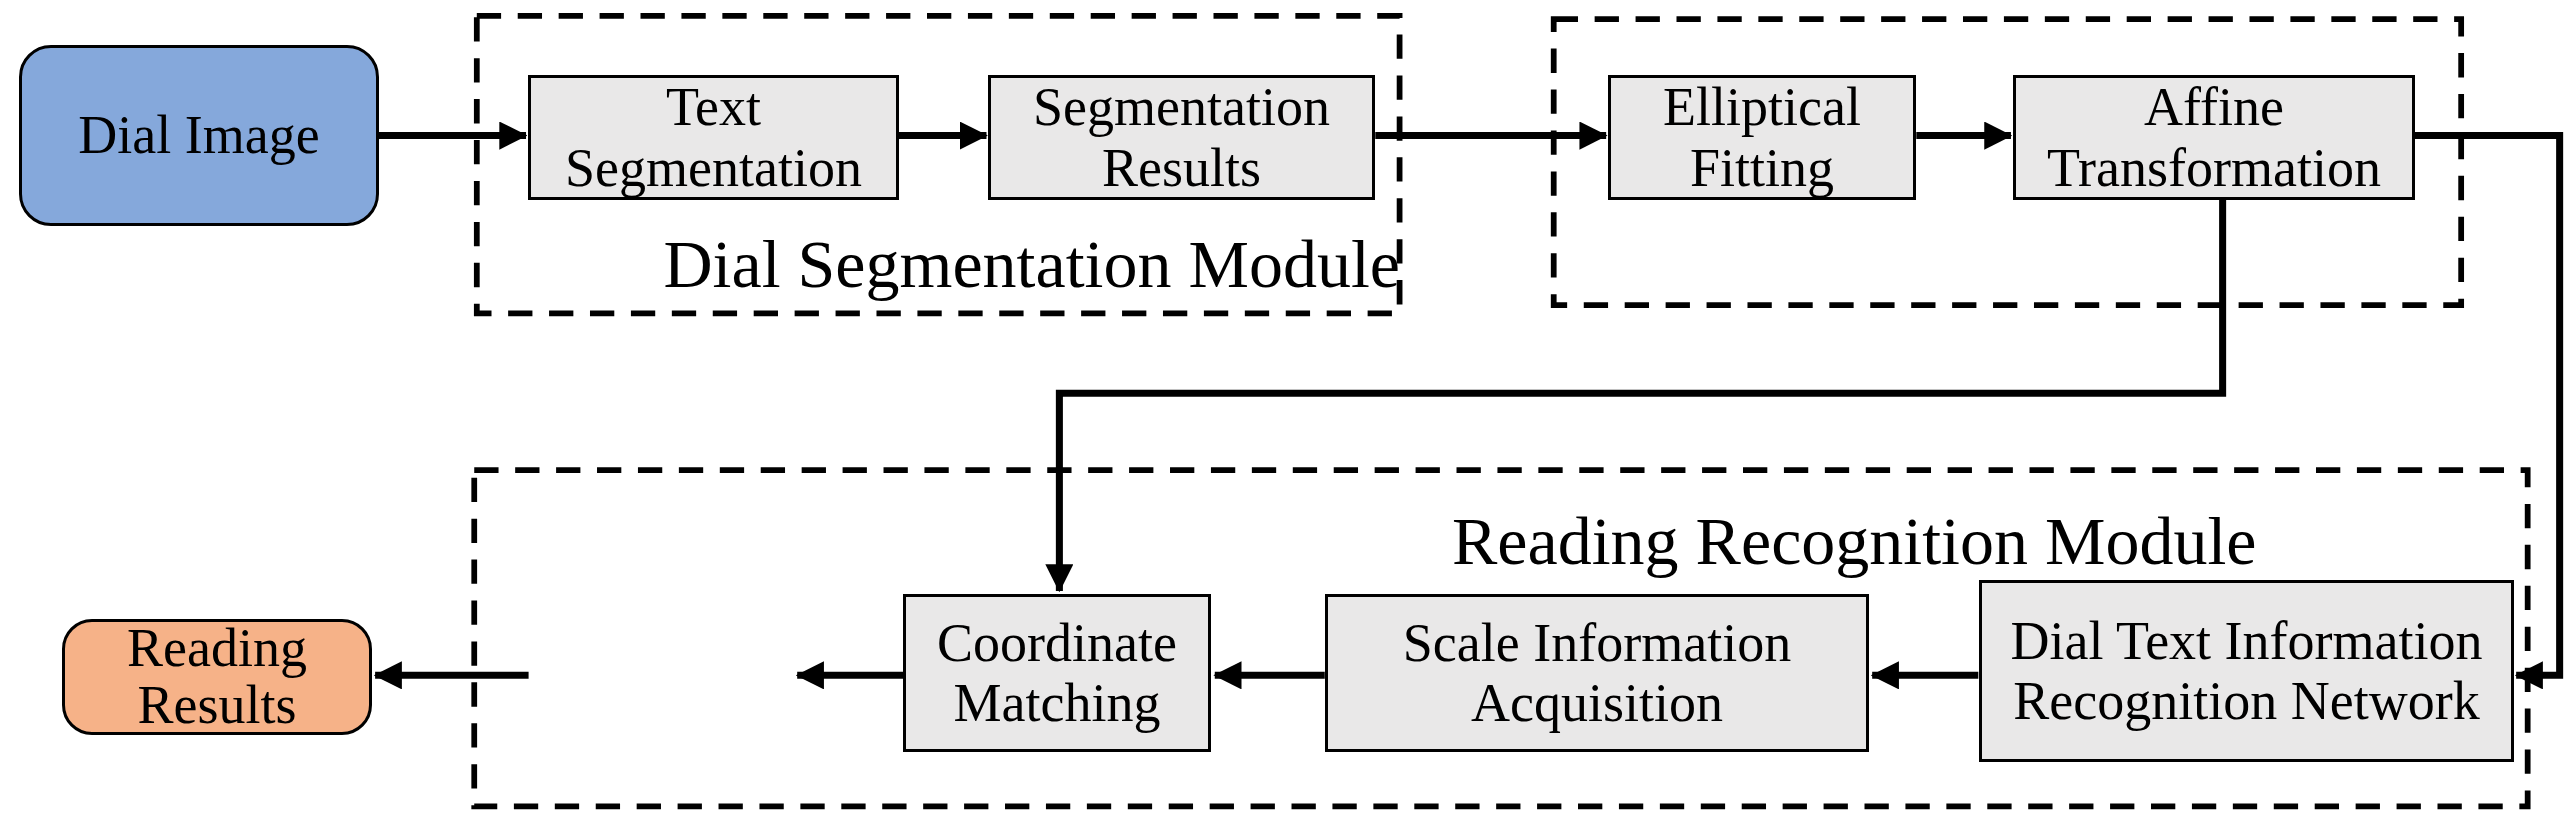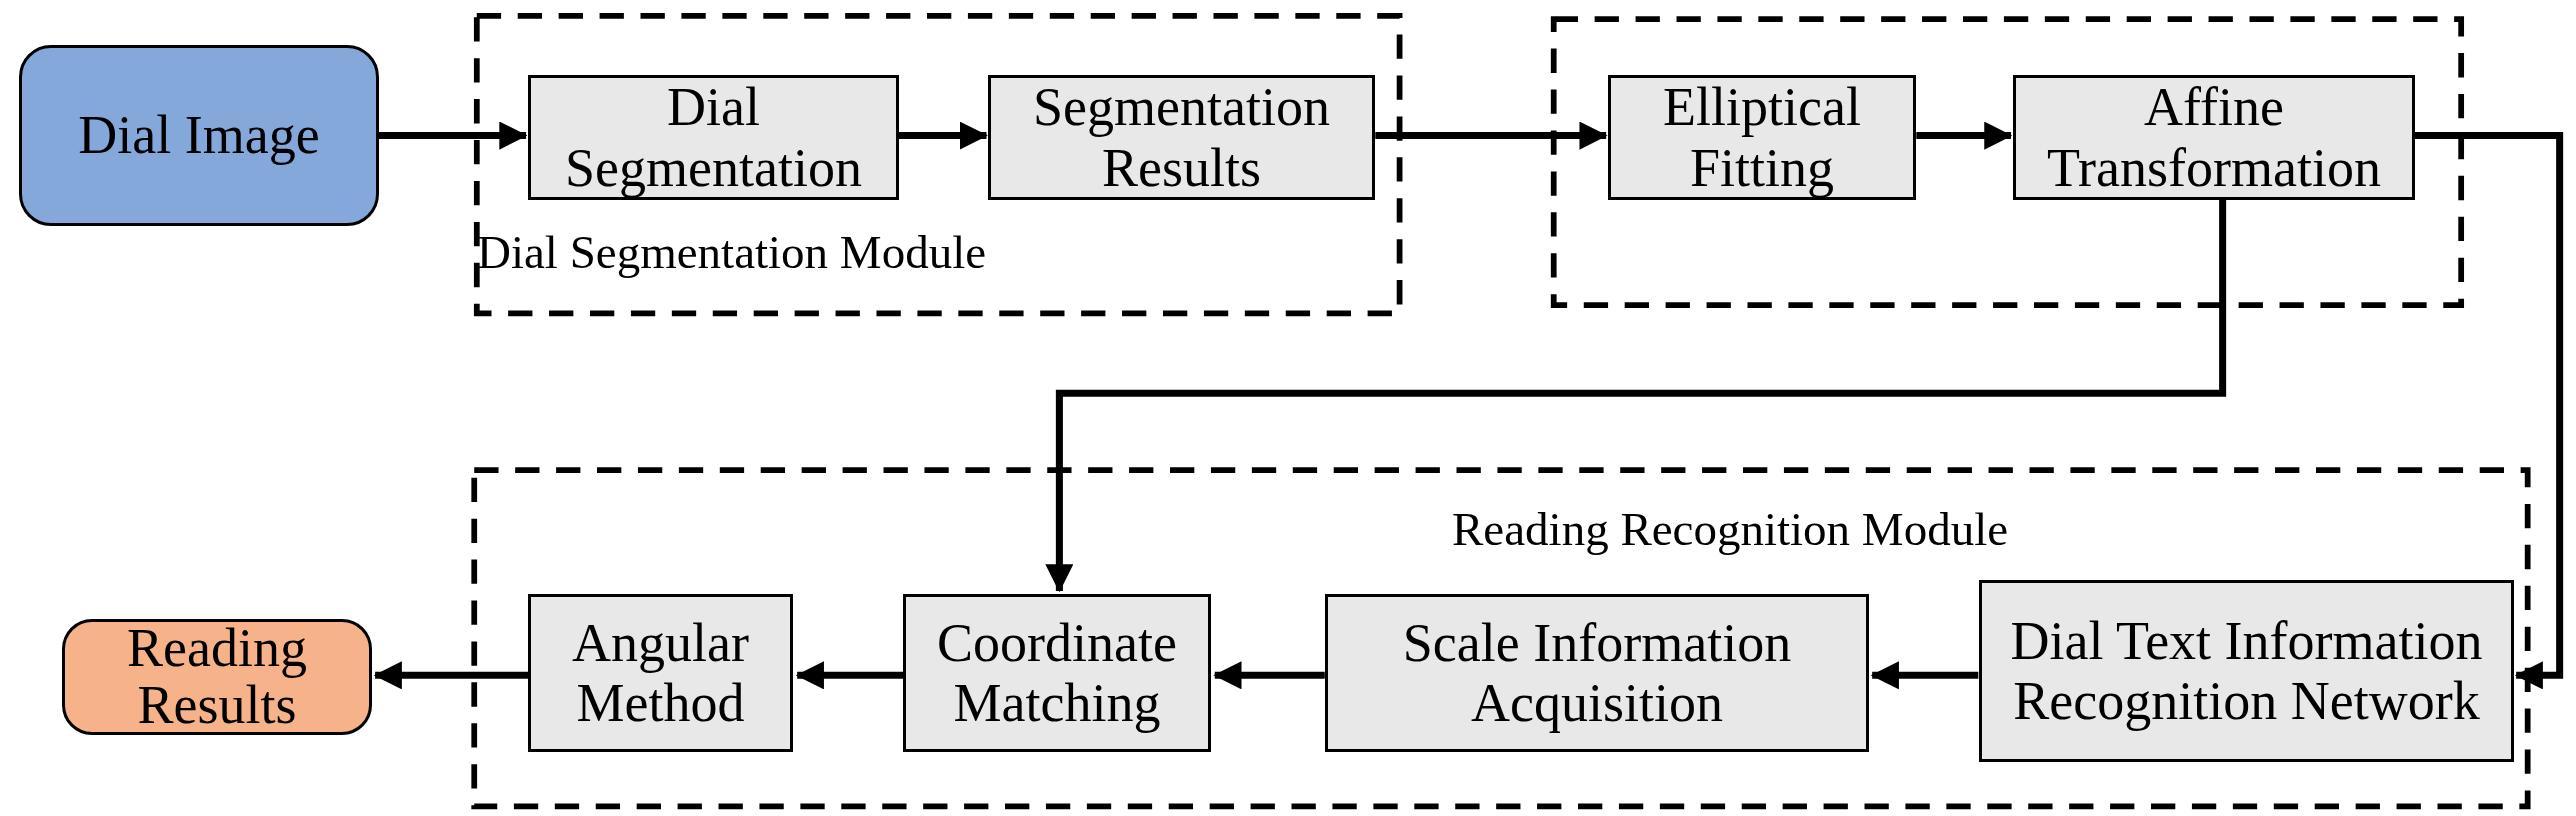--- a/index.html
+++ b/index.html
@@ -16,21 +16,21 @@
   #n-dial-image{left:19px;top:45px;width:360px;height:181px;border-width:3.8px;}
   #n-dial-segmentation{left:528px;top:75px;width:371px;height:125px;}
   #n-segmentation-results{left:988px;top:75px;width:387px;height:125px;}
   #n-elliptical-fitting{left:1608px;top:75px;width:308px;height:125px;}
   #n-affine-transformation{left:2013px;top:75px;width:402px;height:125px;}
   #n-angular-method{left:528px;top:594px;width:265px;height:158px;}
   #n-coordinate-matching{left:903px;top:594px;width:308px;height:158px;}
   #n-scale-information-acquisition{left:1325px;top:594px;width:544px;height:158px;}
   #n-dial-text-network{left:1979px;top:580px;width:535px;height:182px;border-width:3.8px;}
   #n-reading-results{left:62px;top:619px;width:310px;height:116px;border-width:3.8px;line-height:1.05;}
-  .module-label{position:absolute;font-size:47px;text-align:left;white-space:nowrap;}
+  .module-label{position:absolute;font-size:68px;text-align:right;white-space:nowrap;}
   #lbl-dsm{left:477px;top:225px;width:923px;}
   #lbl-irm{left:1554px;top:225px;width:678px;}
   #lbl-rrm{left:1452px;top:502px;width:691px;}
 </style>
 </head>
 <body>
 
 <div class="canvas">
 
   <svg class="wires" viewBox="0 0 4027 1276">
@@ -54,21 +54,21 @@
     <path class="wire" d="M 2071 1056 H 1899" marker-end="url(#ah)"></path>
     <path class="wire" d="M 1412 1056 H 1246" marker-end="url(#ah)"></path>
     <path class="wire" d="M 826 1056 H 586" marker-end="url(#ah)"></path>
   </svg>
 
   <div class="node" id="n-dial-image" style="background-color: rgb(133, 168, 219); border-radius: 32px;">
     <span class="ln">Dial Image</span>
   </div>
 
   <div class="node" id="n-dial-segmentation" style="background-color: rgb(233, 232, 232);">
-    <span class="ln">Dial</span>
+    <span class="ln">Text</span>
     <span class="ln">Segmentation</span>
   </div>
 
   <div class="node" id="n-segmentation-results" style="background-color: rgb(233, 232, 232);">
     <span class="ln">Segmentation</span>
     <span class="ln">Results</span>
   </div>
 
   <div class="node" id="n-elliptical-fitting" style="background-color: rgb(233, 232, 232);">
     <span class="ln">Elliptical</span>
@@ -88,24 +88,20 @@
   <div class="node" id="n-scale-information-acquisition" style="background-color: rgb(233, 232, 232);">
     <span class="ln">Scale Information</span>
     <span class="ln">Acquisition</span>
   </div>
 
   <div class="node" id="n-coordinate-matching" style="background-color: rgb(233, 232, 232);">
     <span class="ln">Coordinate</span>
     <span class="ln">Matching</span>
   </div>
 
-  <div class="node" id="n-angular-method" style="background-color: rgb(233, 232, 232);">
-    <span class="ln">Angular</span>
-    <span class="ln">Method</span>
-  </div>
 
   <div class="node" id="n-reading-results" style="background-color: rgb(246, 178, 136); border-radius: 30px;">
     <span class="ln">Reading</span>
     <span class="ln">Results</span>
   </div>
 
   <div class="module-label" id="lbl-dsm">Dial Segmentation Module</div>
   <div class="module-label" id="lbl-rrm">Reading Recognition Module</div>
 
 </div>

